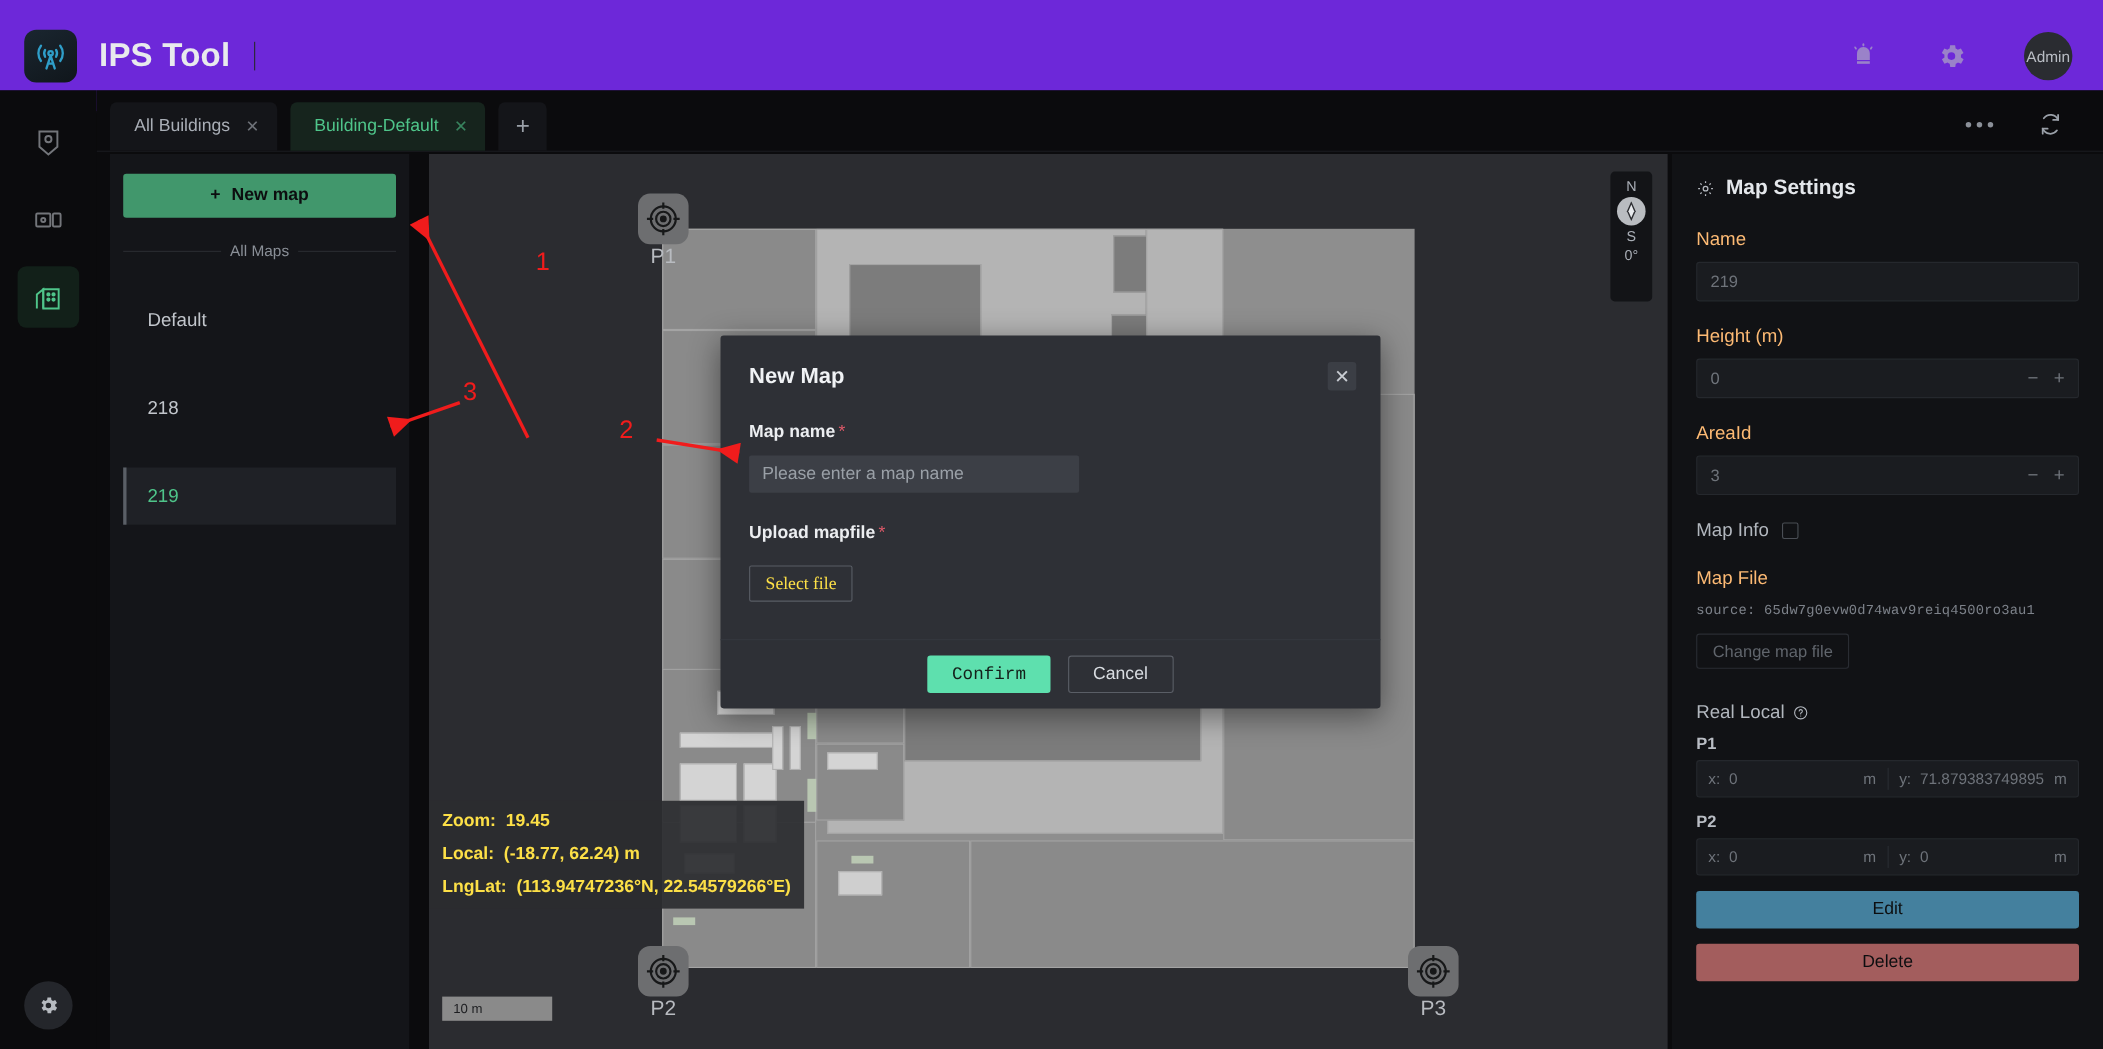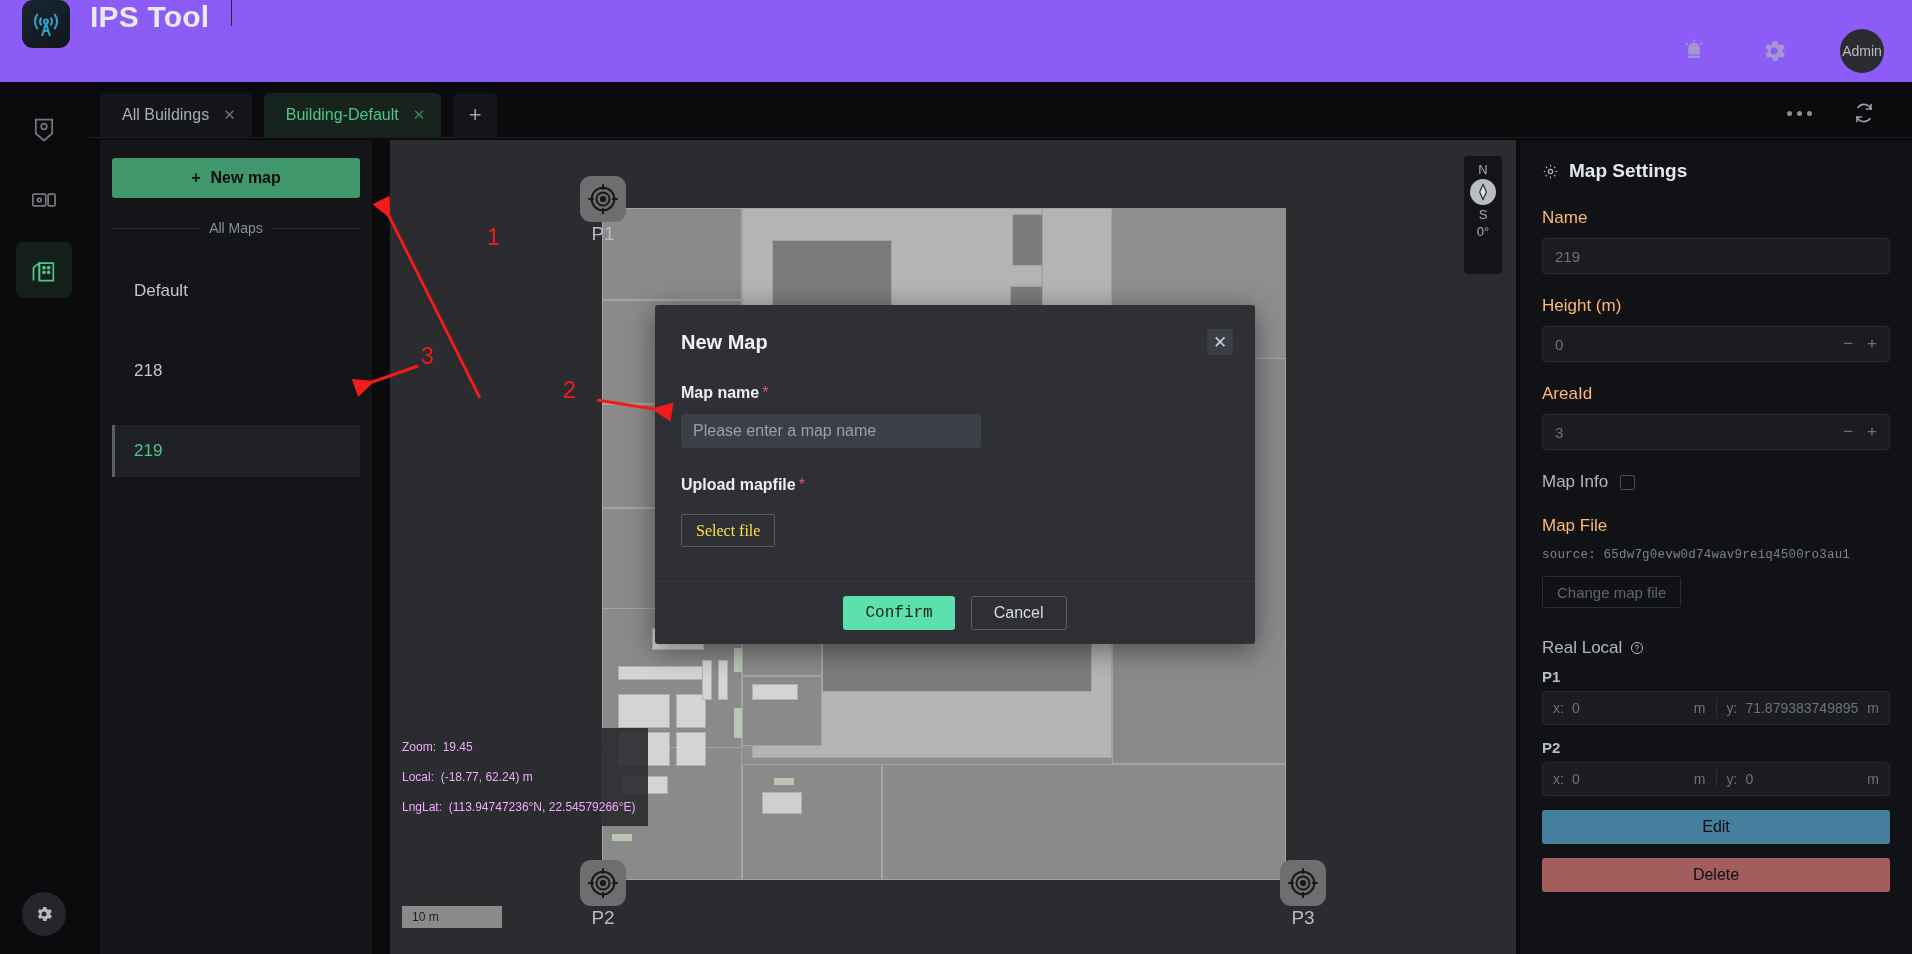--- a/index.html
+++ b/index.html
@@ -8,22 +8,22 @@
     background: #0b0b0d;
     font-family: "Liberation Sans", sans-serif;
     overflow: hidden;
     color: #c9cdd4;
   }
   #app { position: relative; width: 1912px; height: 954px; }
 
   
   .topbar {
     position: absolute; left: 0; top: 0; width: 1912px; height: 102px;
-    background: #8b5cf6;
-    display: flex; 
+    background: #6d28d9;
+    display: flex; align-items: center;
     border-bottom: 1px solid #1b1c20;
   }
   .logo-box {
     width: 48px; height: 48px; margin-left: 22px;
     border-radius: 11px;
     background: linear-gradient(150deg,#1a2630,#10161b);
     display: flex; align-items: center; justify-content: center;
   }
   .app-title {
     margin-left: 20px; font-size: 30px; font-weight: bold;
@@ -145,21 +145,21 @@
     display: flex; flex-direction: column; align-items: center;
     padding-top: 6px; gap: 2px; color: #a9aeb6; font-size: 13px;
   }
   .needle {
     width: 26px; height: 26px; border-radius: 50%; background: #b9bcc0;
     display: flex; align-items: center; justify-content: center;
   }
   .info-box {
     position: absolute; left: 0; bottom: 128px;
     padding: 4px 12px; background: rgba(43,44,48,.92);
-    font-size: 12px; color: #f0abfc; line-height: 30px;
+    font-size: 16px; color: #fde047; line-height: 30px; font-weight: bold;
   }
   .scalebar {
     position: absolute; left: 12px; bottom: 26px;
     width: 100px; height: 22px; background: #8a8a8a;
     color: #1c1d20; font-size: 12px; display: flex;
     align-items: center; padding-left: 10px;
   }
   .anchor { position: absolute; width: 46px; height: 46px; }
   .anchor .box {
     width: 46px; height: 46px; border-radius: 11px; background: #6d6e70;

